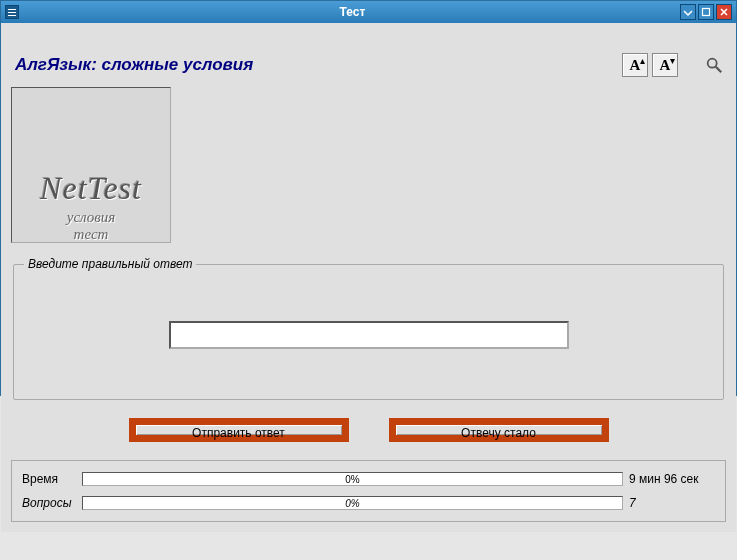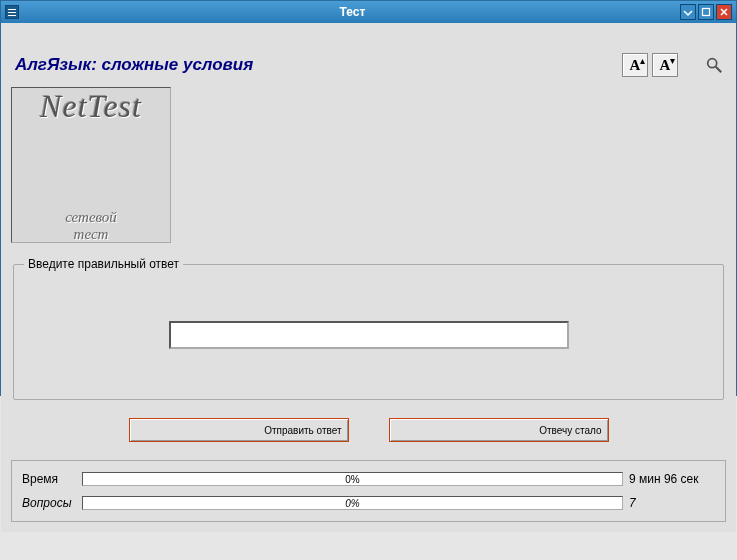--- a/index.html
+++ b/index.html
@@ -139,21 +139,21 @@
     color: #1a9a1a;
     font-size: 18px;
     line-height: 14px;
     margin-bottom: 2px;
   }
   .logo-box {
     width: 160px;
     background: #d8d8d8;
     border: 1px inset #aaa;
     display: flex; flex-direction: column;
-    align-items: center; justify-content: space-between;
+    align-items: center; justify-content: flex-end;
     color: #666;
   }
   .logo-title {
     font-family: "Brush Script MT", cursive, serif;
     font-style: italic;
     font-size: 32px;
     color: #555;
     text-shadow: 1px 1px 0 #fff, -1px -1px 0 #999;
     letter-spacing: 1px;
   }
@@ -172,20 +172,21 @@
     border: 1px solid #aaa;
     border-radius: 2px;
     padding: 50px 10px 50px 10px;
     background: #e0e0e0;
     position: relative;
   }
   .answer-fieldset legend {
     font-size: 12px;
     color: #000;
     padding: 0 4px;
+    font-style: italic;
   }
   .answer-input {
     display: block;
     margin: 0 auto;
     width: 400px;
     height: 28px;
     background: #fff;
     border: 2px inset #aaa;
     padding: 2px 4px;
     font-size: 14px;
@@ -193,25 +194,24 @@
   .btn-row {
     margin-top: 18px;
     display: flex;
     justify-content: center;
     gap: 40px;
   }
   .action-btn {
     width: 220px;
     height: 24px;
     background: #e0e0e0;
-    border: 1px solid #c2410c;
+    border: 7px solid #c2410c;
     box-shadow: 1px 1px 0 #fff inset, -1px -1px 0 #999 inset;
-    font-size: 10px;
-    cursor: pointer;
-    text-align: right;
+    font-size: 12px;
+    cursor: pointer;
   }
   .status-area {
     margin-top: 18px;
     border: 1px solid #aaa;
     padding: 8px 10px;
   }
   .status-row {
     display: flex;
     align-items: center;
     font-size: 12px;
@@ -274,21 +274,21 @@
             <line x1="12" y1="12" x2="18" y2="18" stroke="#555" stroke-width="2.5"></line>
           </svg>
         </div>
       </div>
     </div>
 
     <div class="question-row">
       <div class="logo-box">
         <div class="logo-title">NetTest</div>
         <div class="logo-sub">
-          <span>сетевой</span><br>
+          <span>условия</span><br>
           <span>тест</span>
         </div>
       </div>
     </div>
 
     <fieldset class="answer-fieldset">
       <legend>Введите правильный ответ</legend>
       <input type="text" class="answer-input" value="" style="">
     </fieldset>
 

